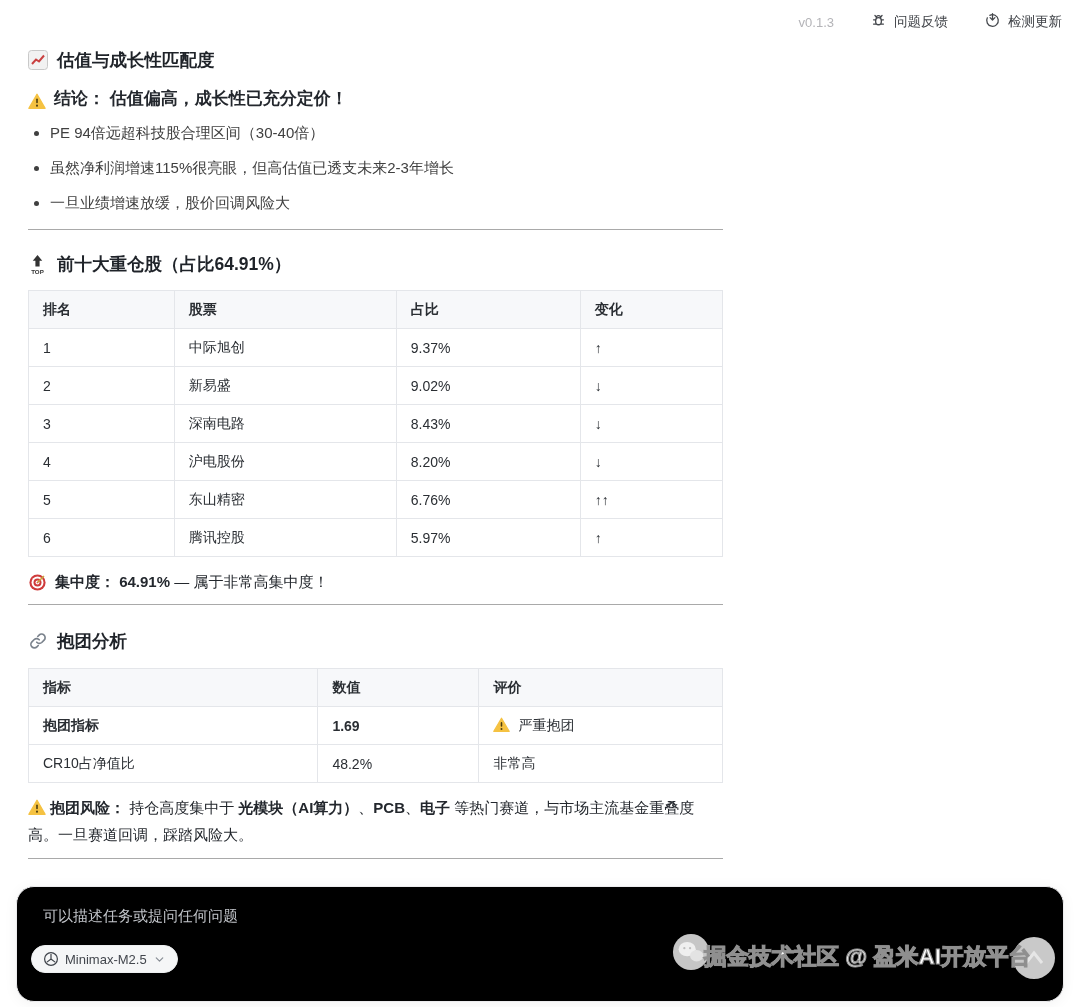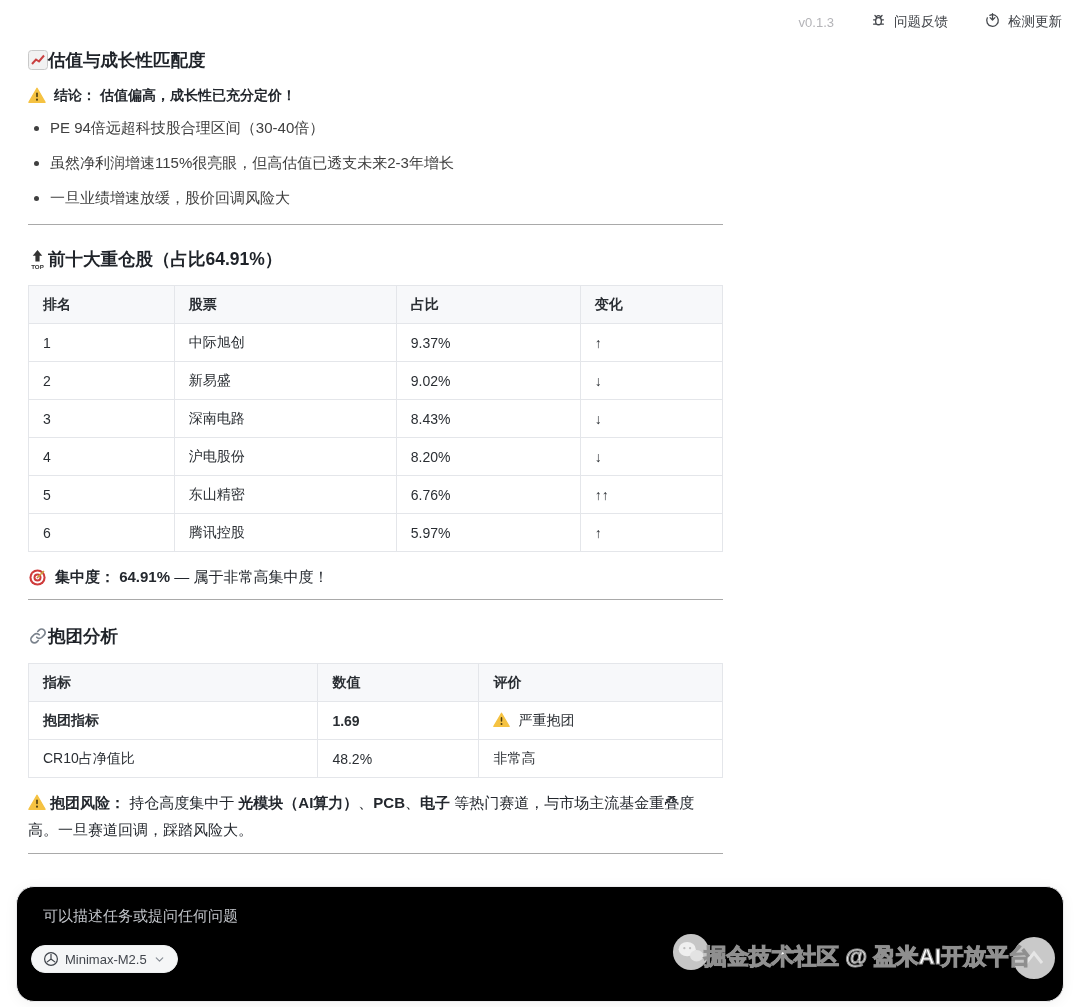--- a/index.html
+++ b/index.html
@@ -9,24 +9,24 @@
 
   
   .topbar { position:absolute; top:12px; right:18px; display:flex; align-items:center; gap:36px; }
   .version { color:#b4b4b8; font-size:13px; }
   .topbtn { display:flex; align-items:center; gap:7px; background:none; border:none;
     font-size:13.5px; color:#3f4247; cursor:pointer; font-family:inherit; }
   .topbtn svg { width:17px; height:17px; }
 
   
   .content { position:absolute; left:28px; top:48px; width:695px; }
-  .sec-title { display:flex; align-items:center; font-size:17.5px; font-weight:bold; color:#1f2329; }
+  .sec-title { display:flex; align-items:center; gap:9px; font-size:17.5px; font-weight:bold; color:#1f2329; }
   .sec-title .ticon { width:20px; height:20px; flex:0 0 auto; }
-  .conclusion { margin-top:15px; display:flex; align-items:flex-start; gap:8px;
-    font-size:14px; font-weight:bold; color:#23272d; }
+  .conclusion { margin-top:15px; display:flex; align-items:flex-end; gap:8px;
+    font-size:17px; font-weight:bold; color:#23272d; }
   .warn-ic { width:18px; height:17px; flex:0 0 auto; }
   ul.bullets { margin:12px 0 0 0; padding-left:22px; }
   ul.bullets li { font-size:15px; color:#404040; margin-bottom:13px; line-height:1.45; list-style:disc; }
   .hr { margin-top:16px; border-top:1.5px solid #a9a9a9; height:0; }
   .mt22 { margin-top:22px; } .mt24 { margin-top:24px; }
 
   table.tbl { width:100%; border-collapse:collapse; margin-top:14px;
     border:1px solid #e4e6ea; font-size:14px; }
   table.tbl th { background:#f7f8fa; font-weight:bold; color:#23272d; text-align:left; }
   table.tbl th, table.tbl td { border:1px solid #e4e6ea; padding:9px 14px; height:38px; color:#2a2e33; }

